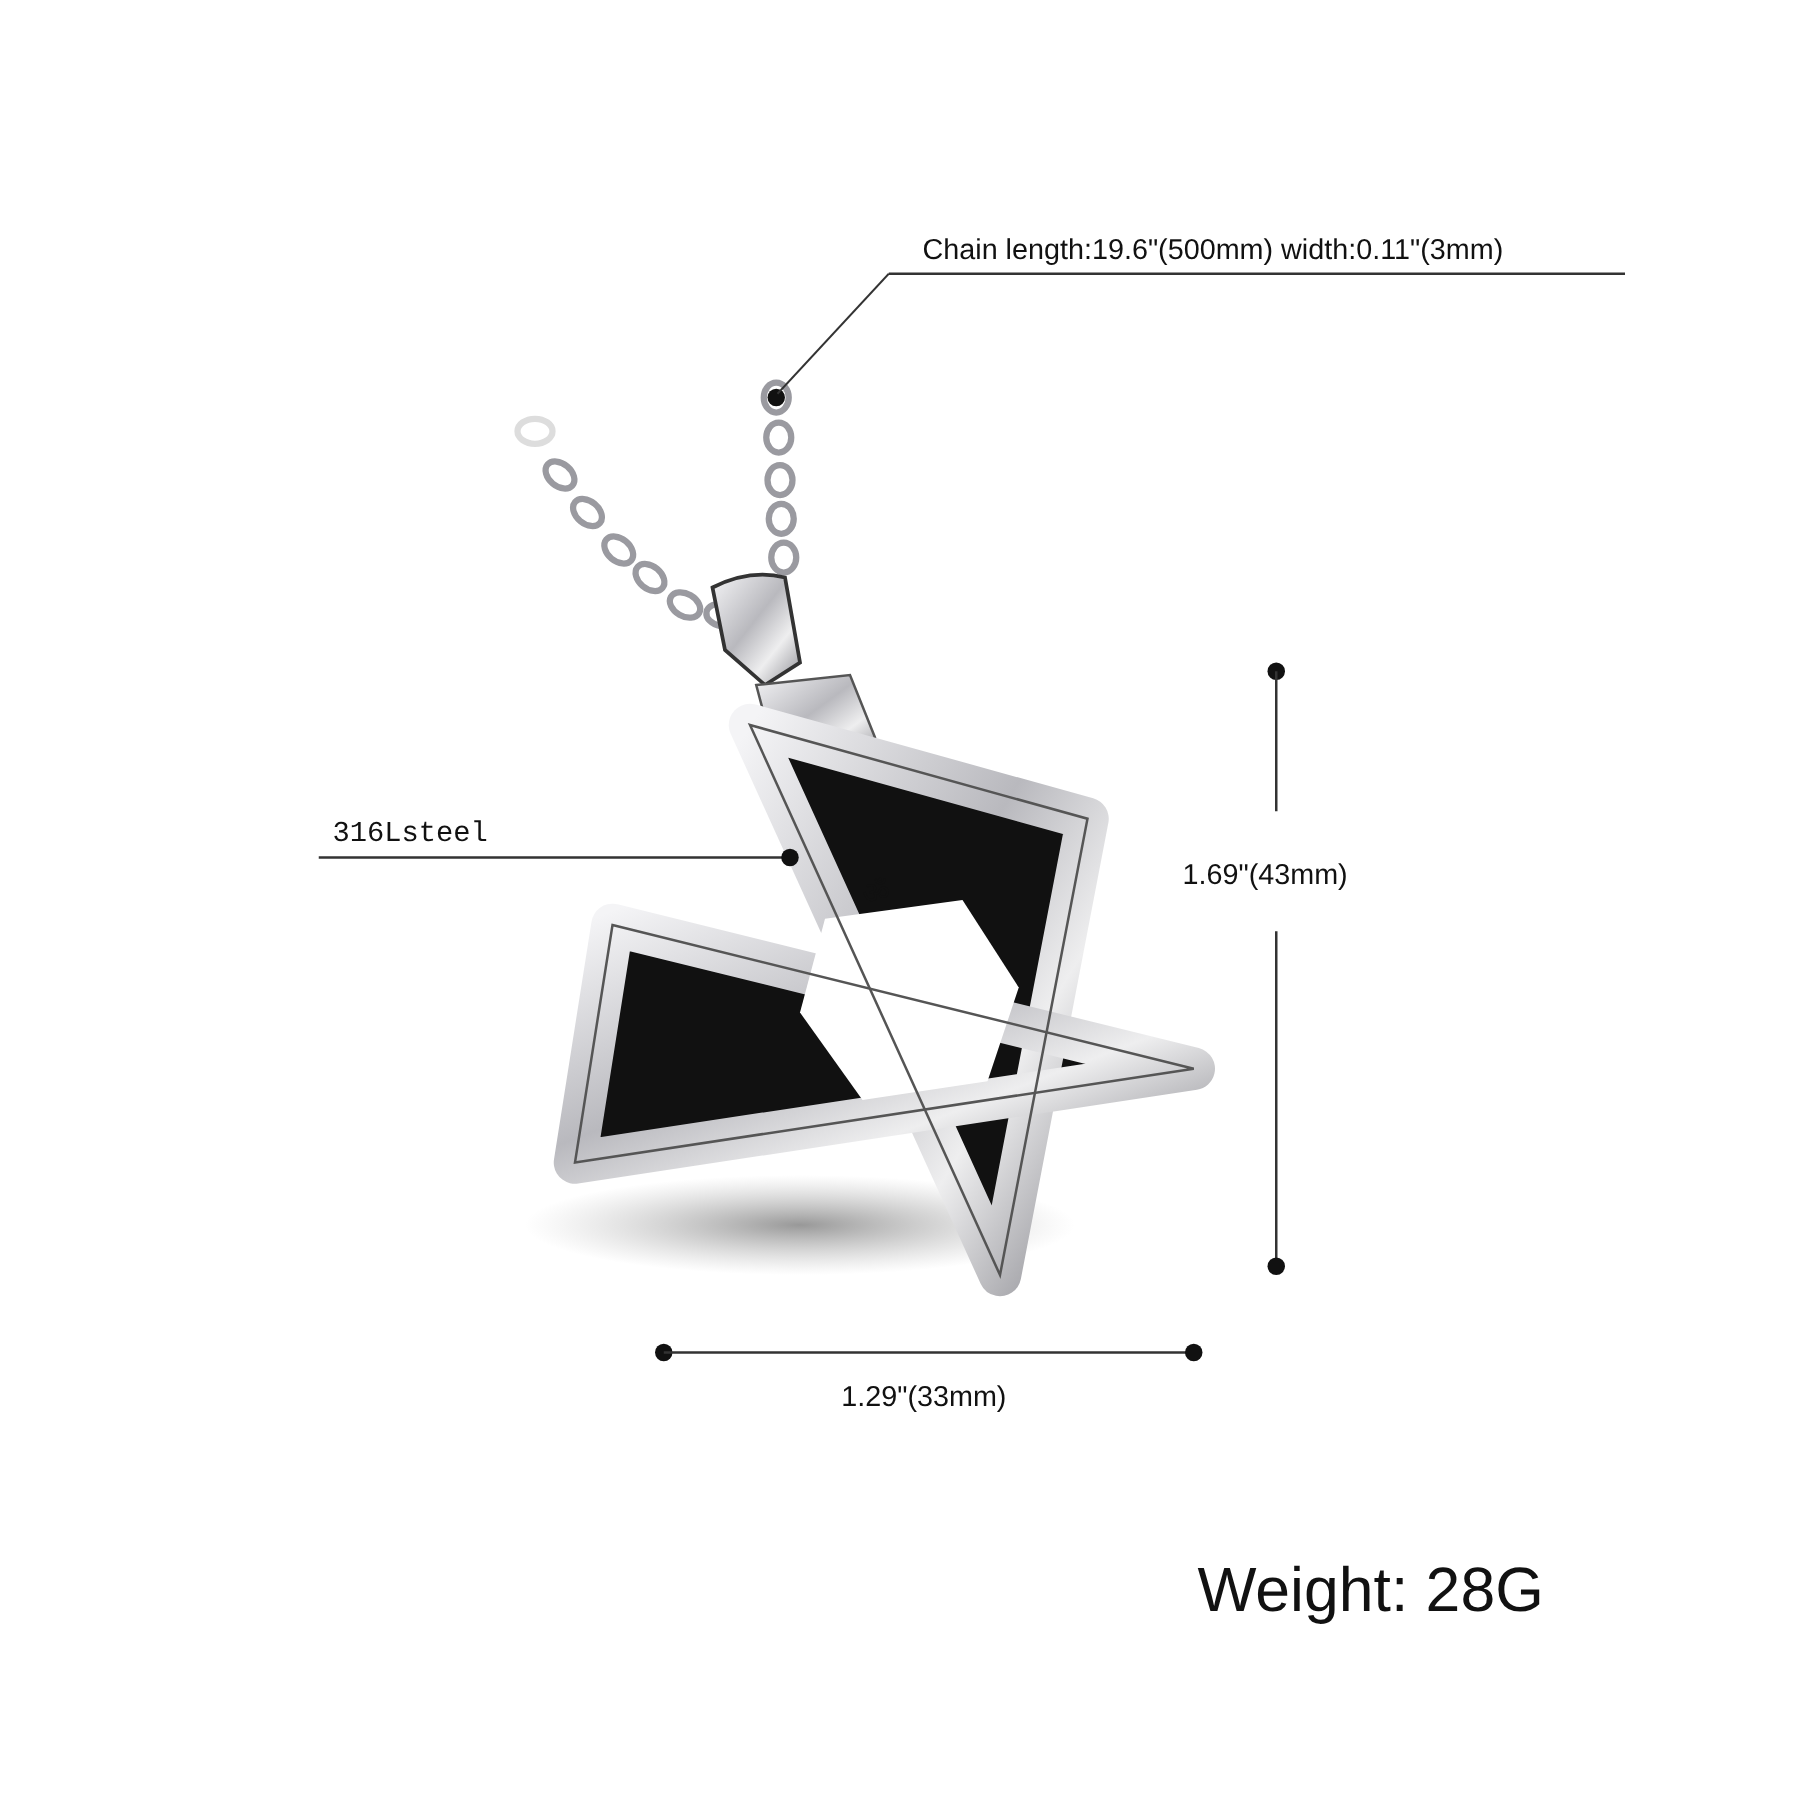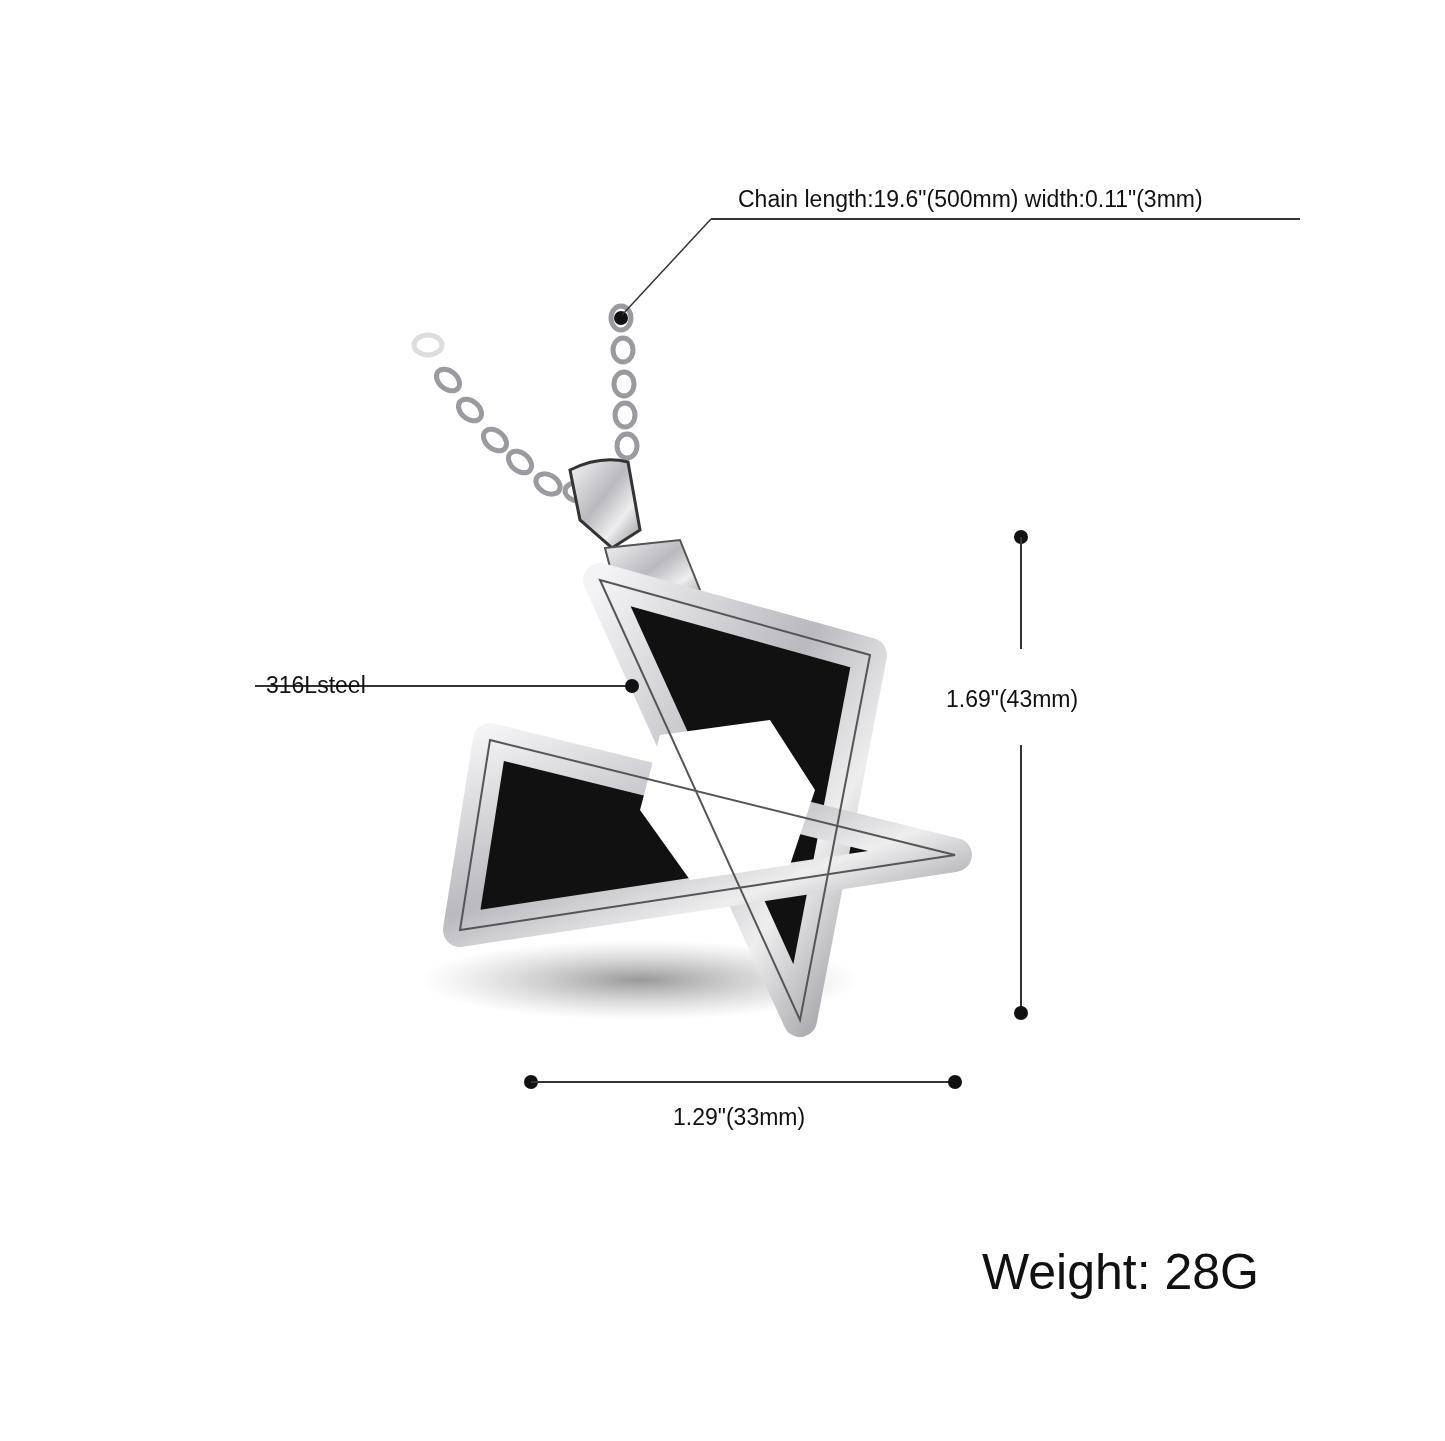--- a/index.html
+++ b/index.html
@@ -64,26 +64,26 @@
 
 <div class="dot" style="left:614px; top:311px;"></div>
 <svg width="1445" height="1441" viewBox="0 0 1445 1441">
   <line x1="622" y1="315" x2="711" y2="219" stroke="#333" stroke-width="1.5"></line>
 </svg>
 <div class="hline" style="left:711px; top:218px; width:589px; height:1.5px;"></div>
 <div class="label" style="left:738px; top:186px;">Chain length:19.6"(500mm) width:0.11"(3mm)</div>
 
 <div class="hline" style="left:255px; top:685px; width:375px; height:1.5px;"></div>
 <div class="dot" style="left:625px; top:679px;"></div>
-<div class="label" style="left:266px; top:672px;">316Lsteel</div>
+<div class="label" style="left:266px; top:654px;font-family:Liberation Mono, monospace;">316Lsteel</div>
 
 <div class="dot" style="left:1014px; top:530px;"></div>
 <div class="vline" style="left:1020px; top:537px; height:112px;"></div>
 <div class="label" style="left:946px; top:686px;">1.69"(43mm)</div>
 <div class="vline" style="left:1020px; top:745px; height:268px;"></div>
 <div class="dot" style="left:1014px; top:1006px;"></div>
 
 <div class="dot" style="left:524px; top:1075px;"></div>
 <div class="hline" style="left:531px; top:1081px; width:424px;"></div>
 <div class="dot" style="left:948px; top:1075px;"></div>
 <div class="label" style="left:673px; top:1104px;">1.29"(33mm)</div>
 
-<div class="weight" style="left:982px; top:1243px;">Weight: 28G</div>
+<div class="weight" style="left:958px; top:1243px;">Weight: 28G</div>
 
 </body></html>

